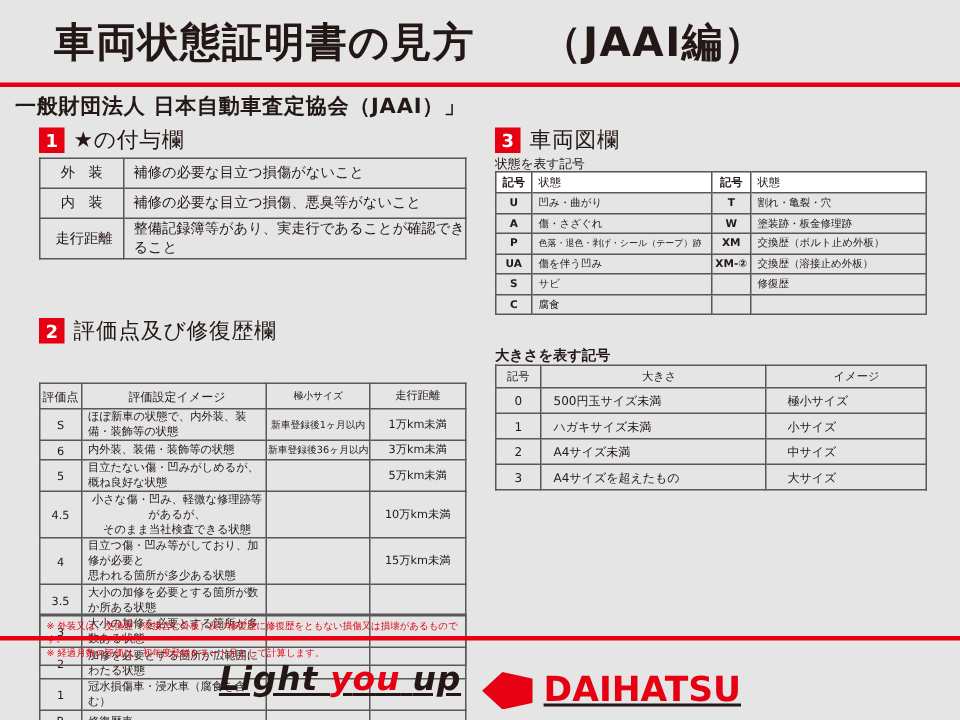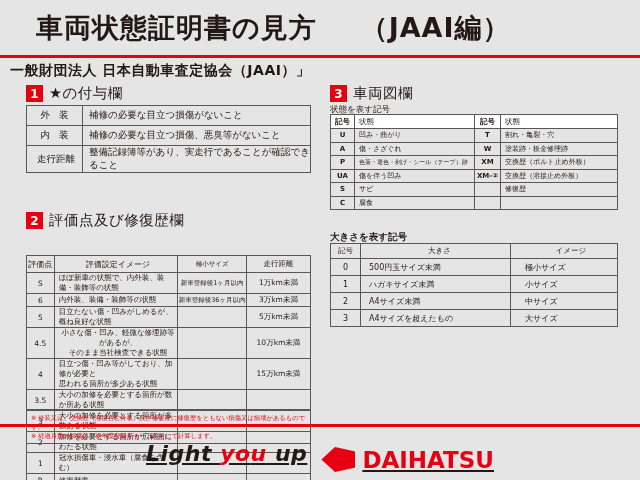--- a/index.html
+++ b/index.html
@@ -92,21 +92,21 @@
   .footer {
     position:absolute; left:0; bottom:0; width:640px; height:56px;
     border-top:3px solid #e60012;
     display:flex; align-items:center; justify-content:center;
   }
   .foot-inner { display:flex; align-items:center; gap:14px;text-decoration:underline; }
   .slogan { font-size:22px; font-style:italic; font-weight:bold; letter-spacing:0.5px; }
   .slogan .y { color:#e60012; }
   .slogan .o { color:#e60012; }
   .slogan .u { color:#e60012; }
-  .daihatsu { display:flex; align-items:flex-start; gap:7px;margin-top:13px; }
+  .daihatsu { display:flex; align-items:flex-end; gap:7px;margin-top:13px; }
   .dmark {
     width:34px; height:25px; background:#e60012;
     clip-path:polygon(0% 50%, 40% 0%, 100% 18%, 100% 82%, 40% 100%);
   }
   .dtext { font-size:23px; font-weight:bold; color:#e60012; letter-spacing:0px; }
 </style>
 </head>
 <body>
 
 <div class="page">

